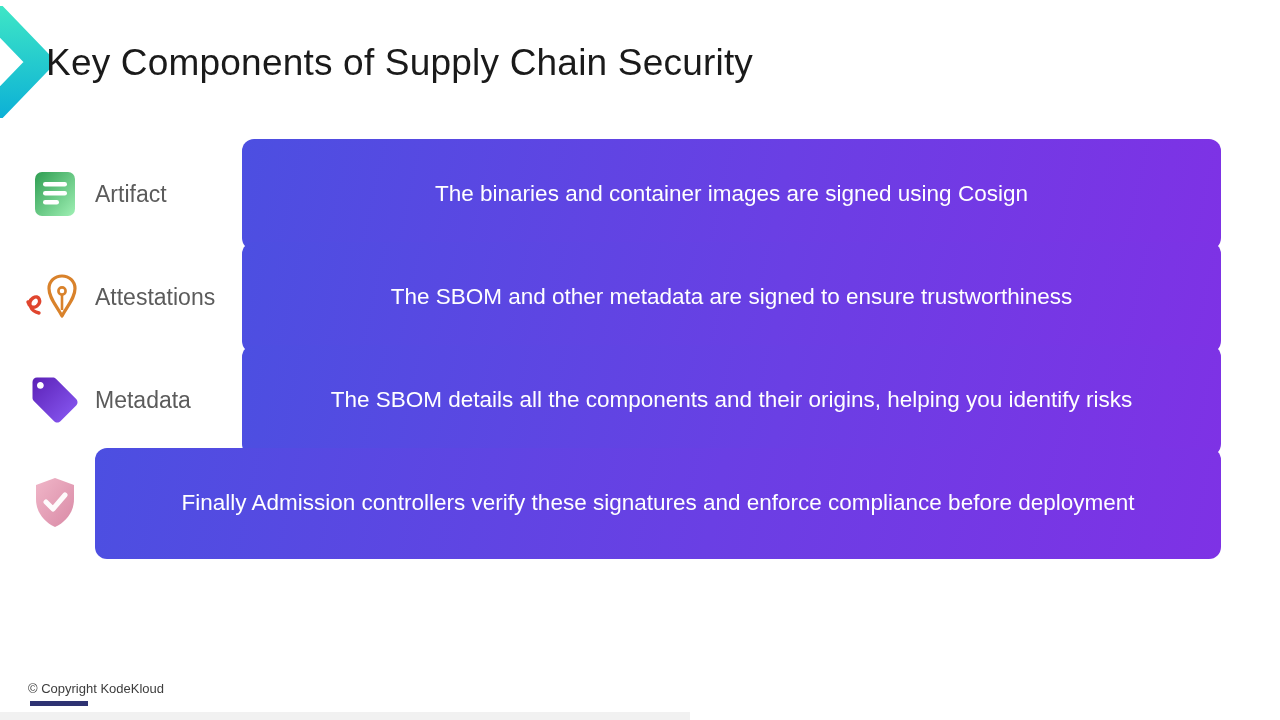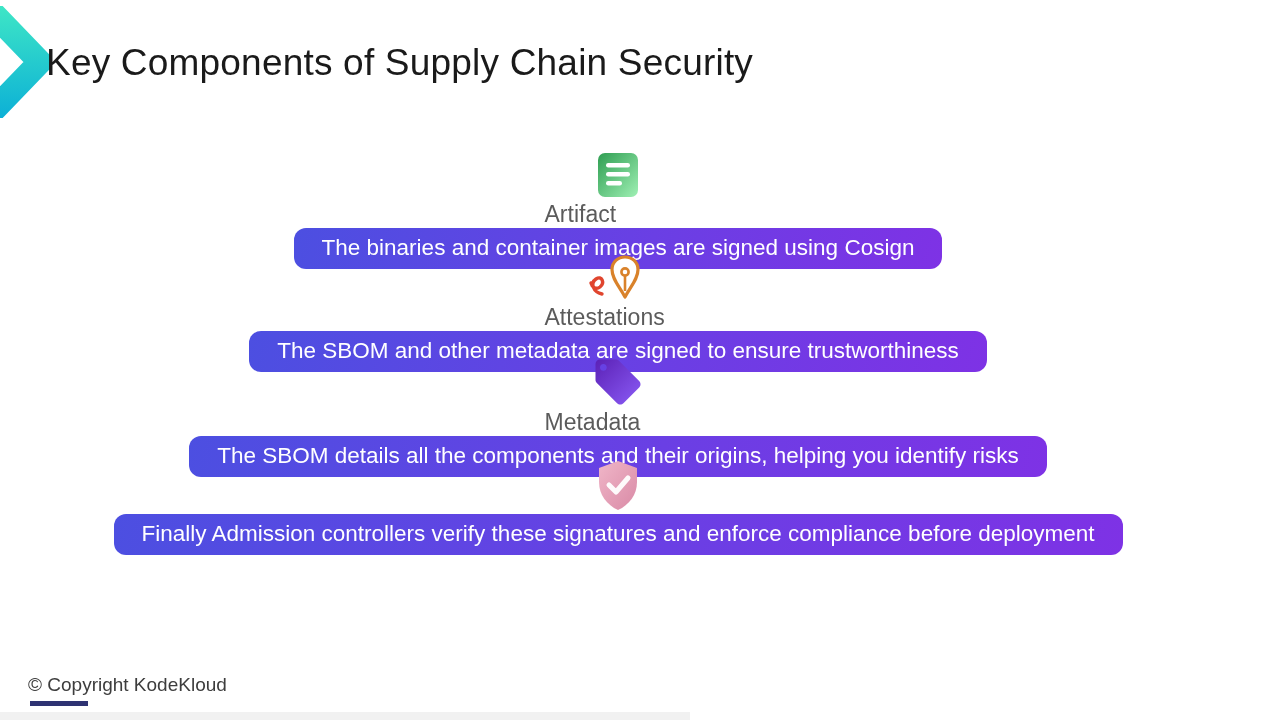--- a/index.html
+++ b/index.html
@@ -19,21 +19,21 @@
     position:absolute; left:46px; top:42px;
     font-size:37px; color:#1a1a1a; font-weight:400;
     letter-spacing:0.2px; white-space:nowrap;text-align:center;
   }
 
   
   .rows {
     position:absolute; left:15px; top:149px; right:59px;
     display:flex; flex-direction:column; gap:13px;
   }
-  .row { display:flex; align-items:center; height:90px;flex-direction:column; }
+  .row { display:flex; align-items:center; height:90px; }
   .icon-cell {
     width:80px; display:flex; align-items:center; justify-content:center;
     flex:none;
   }
   .label-cell {
     width:147px; flex:none;
     font-size:23px; color:#5b5b5b;
   }
   .row.bold-label .label-cell { font-weight:bold; color:#111111; font-size:22px; }
   .pill {
@@ -43,21 +43,21 @@
     color:#ffffff;
     display:flex; align-items:center; justify-content:center;
     text-align:center;
     font-size:22.5px; line-height:1.28;
     padding:6px 28px;
   }
 
   
   .copyright {
     position:absolute; left:28px; bottom:24px;
-    font-size:19px; color:#3d3d3d;
+    font-size:13px; color:#3d3d3d;
   }
   .bottom-accent-line {
     position:absolute; left:30px; bottom:14px;
     width:58px; height:5px; background:#2e3272;
   }
   .bottom-strip {
     position:absolute; left:0; bottom:0; width:1280px; height:8px;
     background:#f1f1f1;
   }
   .bottom-strip-white {

